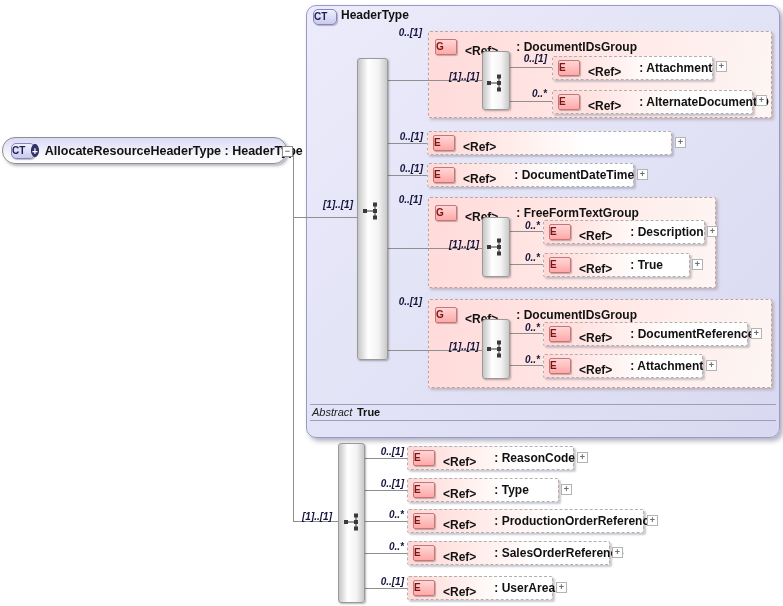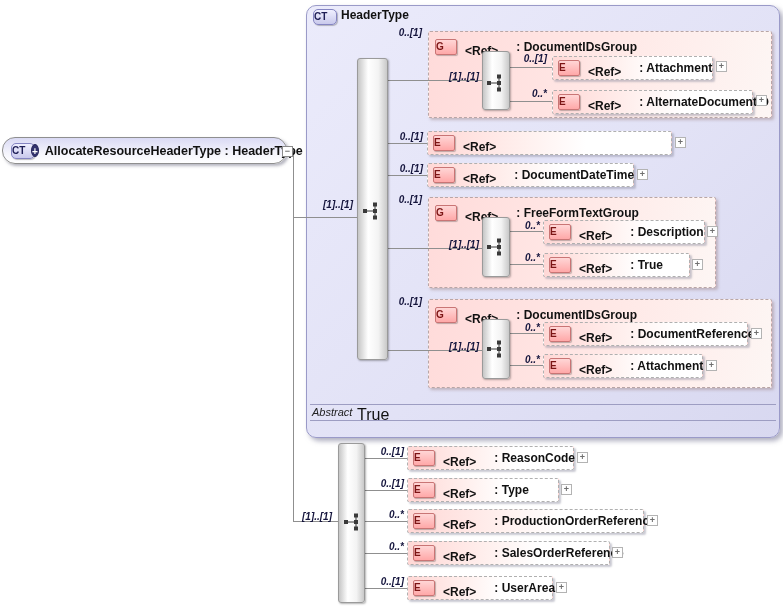--- a/index.html
+++ b/index.html
@@ -54,21 +54,21 @@
         background:linear-gradient(180deg,#dadaf4 0%,#f4f4fc 60%,#ffffff 100%);
         box-shadow:2px 2px 3px rgba(110,110,130,.5);
         display:flex;align-items:center;padding-left:8px;}
   .rootbox .lbl{font-weight:bold;font-size:12.5px;color:#111;margin-left:6px;white-space:nowrap;}
   .ctplus{display:inline-block;width:13px;height:13px;border-radius:50%;background:#32326e;
         color:#fff;font-size:10px;line-height:13px;font-weight:bold;text-align:center;margin-left:-4px;
         border:1px solid #26265a;box-sizing:border-box;}
 
   .fline{position:absolute;height:1px;background:#9d9dc2;}
   .abstract-label{position:absolute;font-style:italic;font-size:11px;color:#222;}
-  .abstract-value{position:absolute;font-weight:normal;font-size:16px;color:#111;}
+  .abstract-value{position:absolute;font-weight:bold;font-size:11px;color:#111;}
   .note{position:absolute;font-style:italic;font-size:11px;color:#3c3c3c;white-space:nowrap;}
 </style>
 </head>
 <body>
 
 <div id="stage">
 
   <div class="panel">
     <span class="badge ct" style="position:absolute;left:6px;top:3px;">CT</span>
     <span class="panel-title">HeaderType</span>

